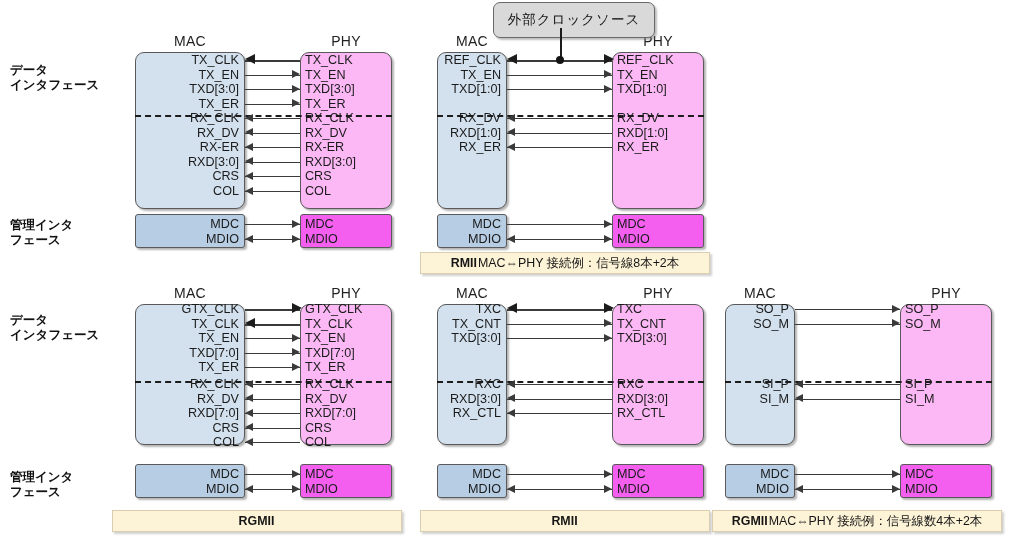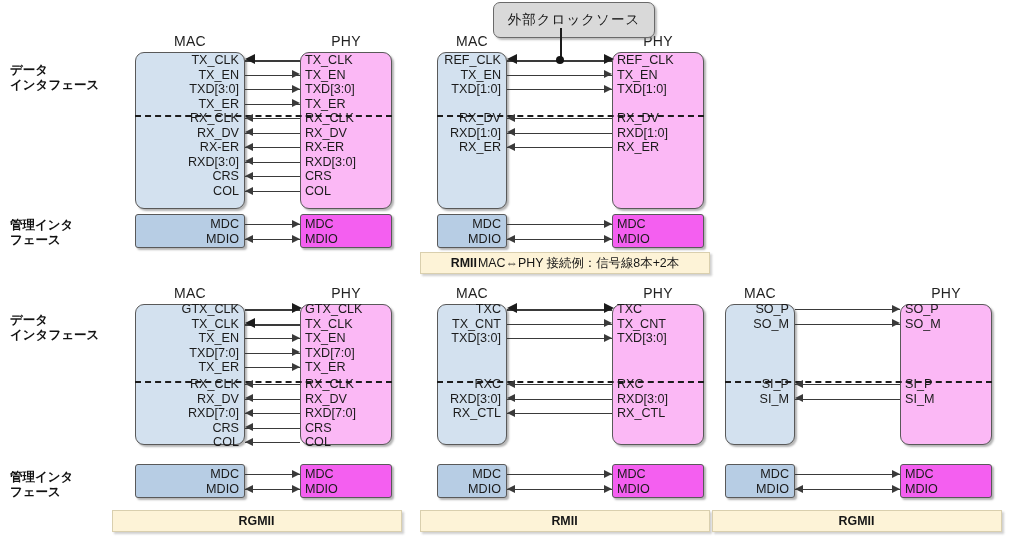--- a/index.html
+++ b/index.html
@@ -371,20 +371,21 @@
     <div class="sig l" style="left:905px;top:468px;width:92px;">MDC</div>
     <div class="wire" style="left:795px;top:474px;width:105px;"></div>
     <div class="ah right" style="left:892px;top:469.6px;"></div>
     <div class="sig r" style="left:725px;top:483px;width:64px;">MDIO</div>
     <div class="sig l" style="left:905px;top:483px;width:92px;">MDIO</div>
     <div class="wire" style="left:795px;top:489px;width:105px;"></div>
     <div class="ah right" style="left:892px;top:484.6px;"></div>
     <div class="ah left" style="left:795px;top:484.6px;"></div>
     <div class="caption" style="left:712px;top:510px;width:290px;height:22px;">
       <b>RGMII</b>
+      <span> MAC⇔PHY 接続例：信号線数4本+2本</span>
     </div>
     <div class="side-label" style="left:10px;top:63px;width:118px;">データ
 インタフェース</div>
     <div class="side-label" style="left:10px;top:218px;width:118px;">管理インタ
 フェース</div>
     <div class="side-label" style="left:10px;top:313px;width:118px;">データ
 インタフェース</div>
     <div class="side-label" style="left:10px;top:470px;width:118px;">管理インタ
 フェース</div>
   </div>

